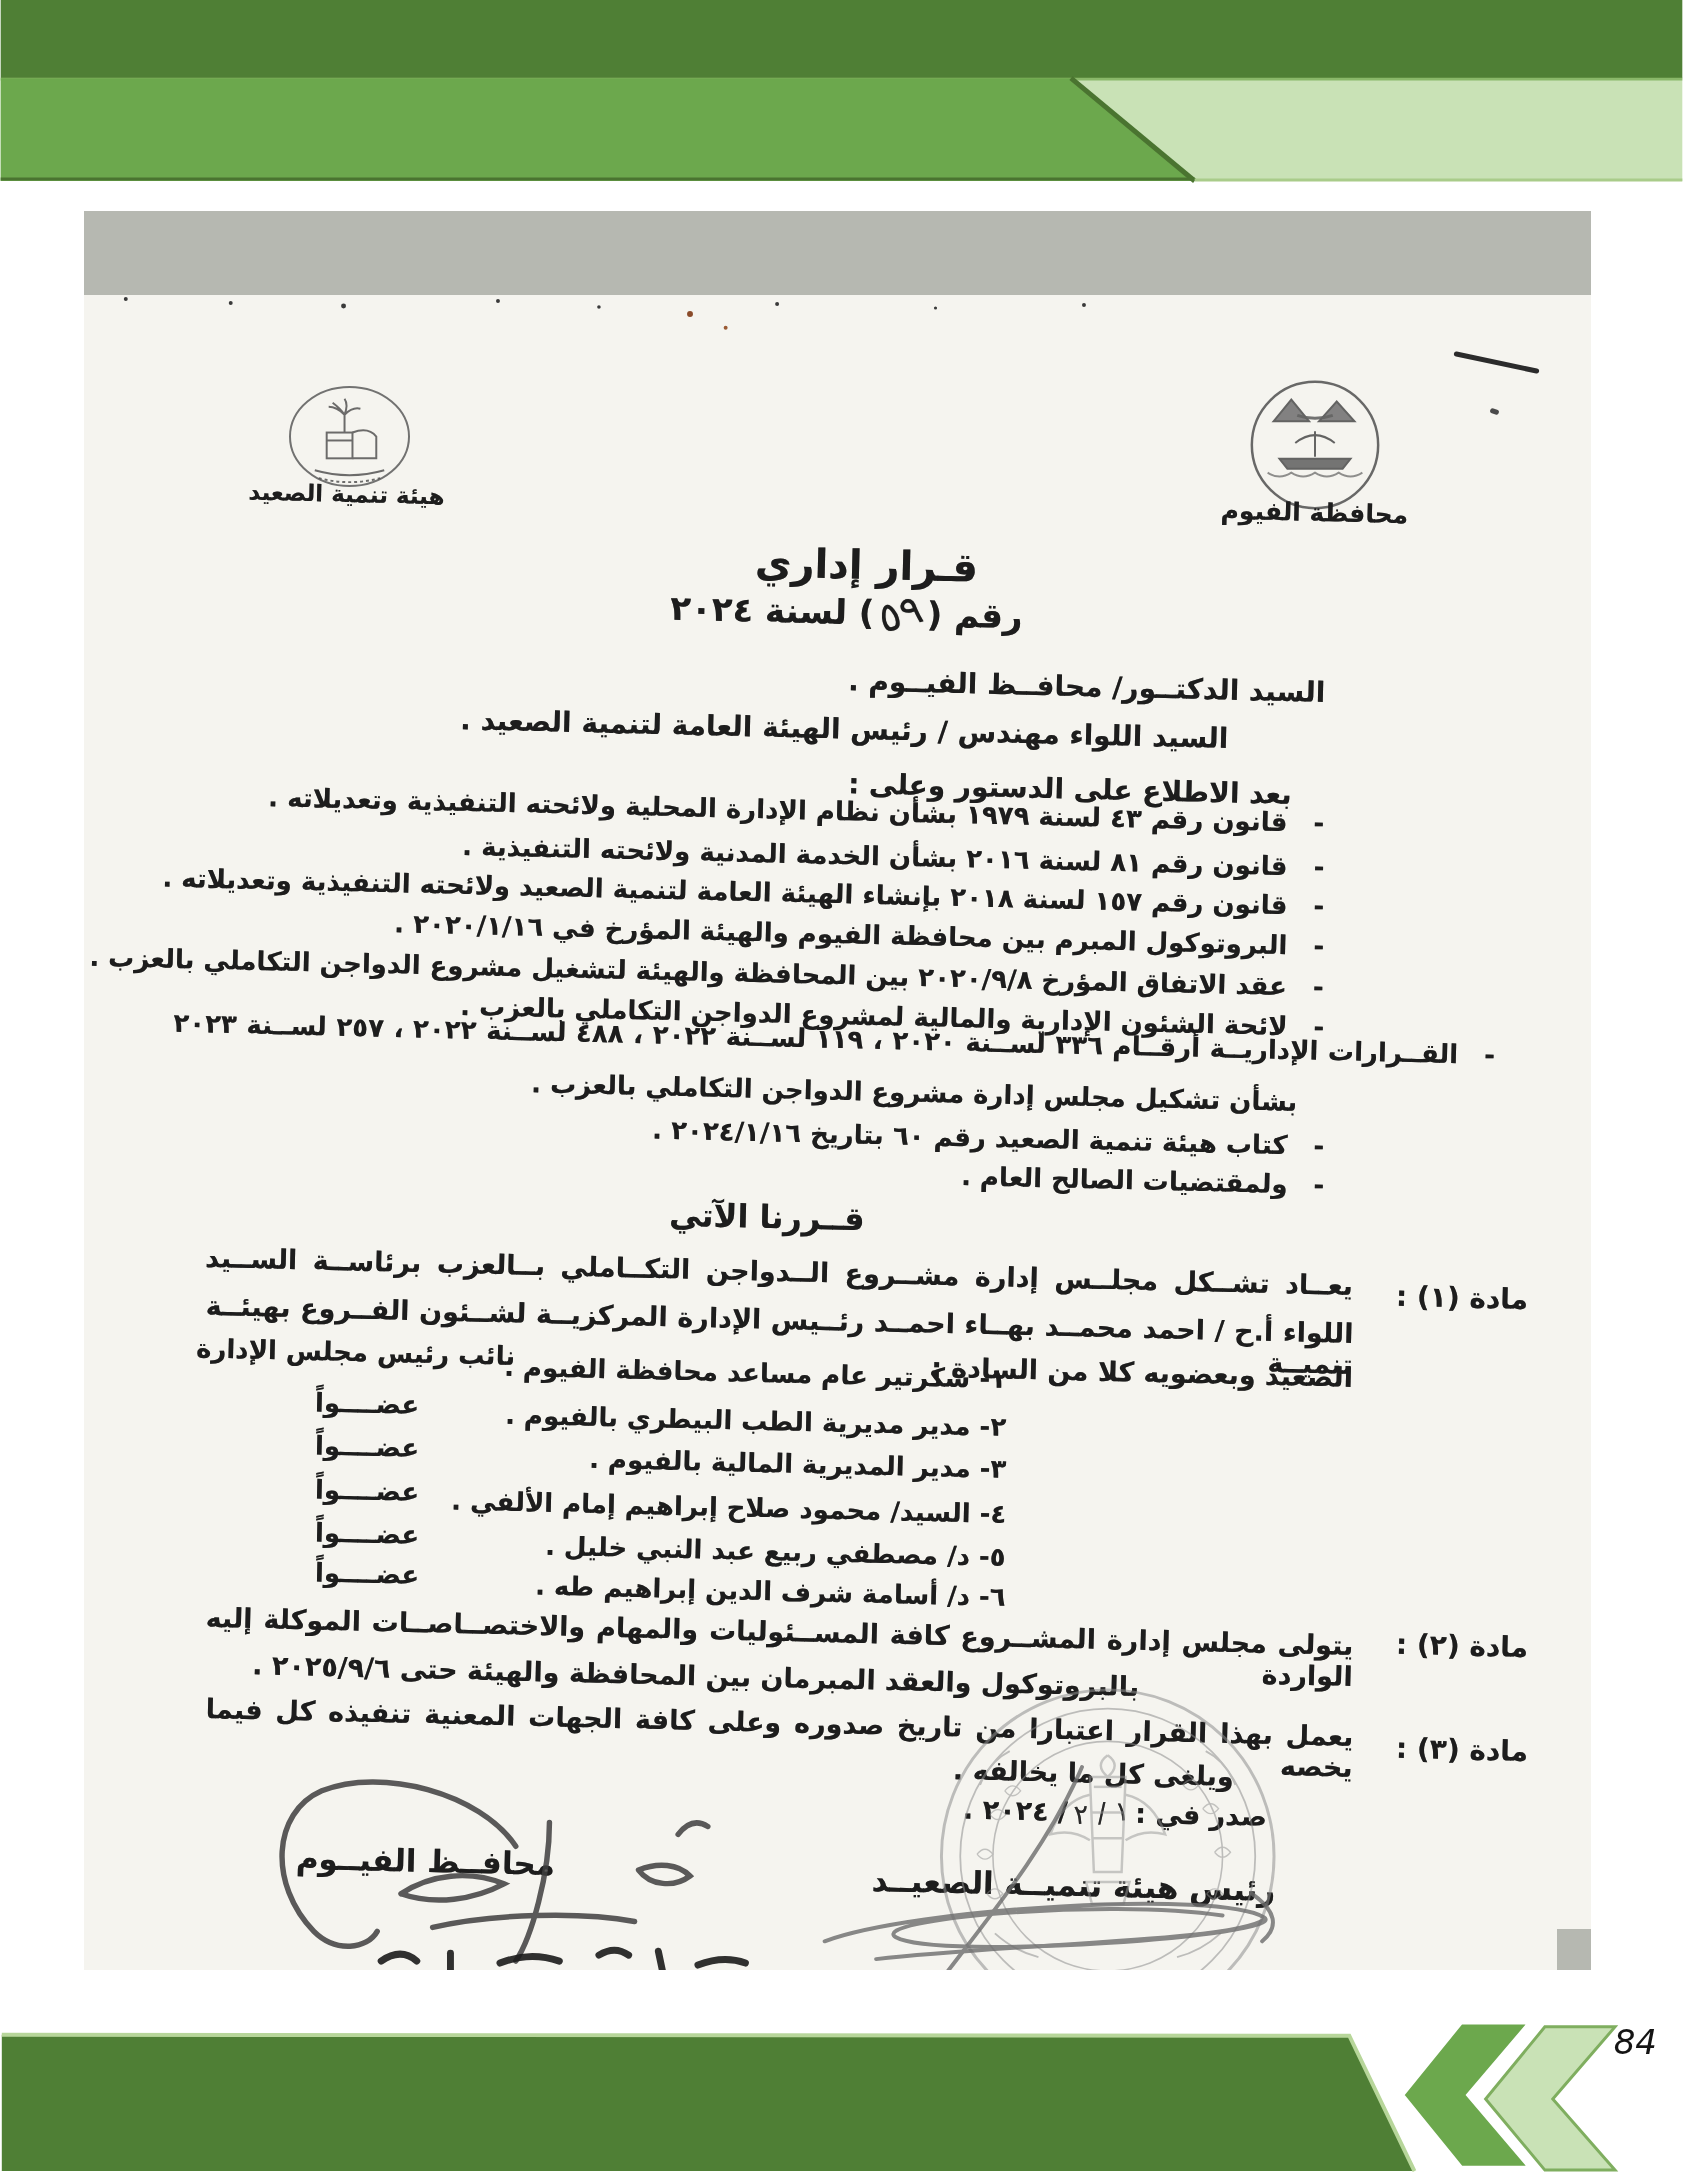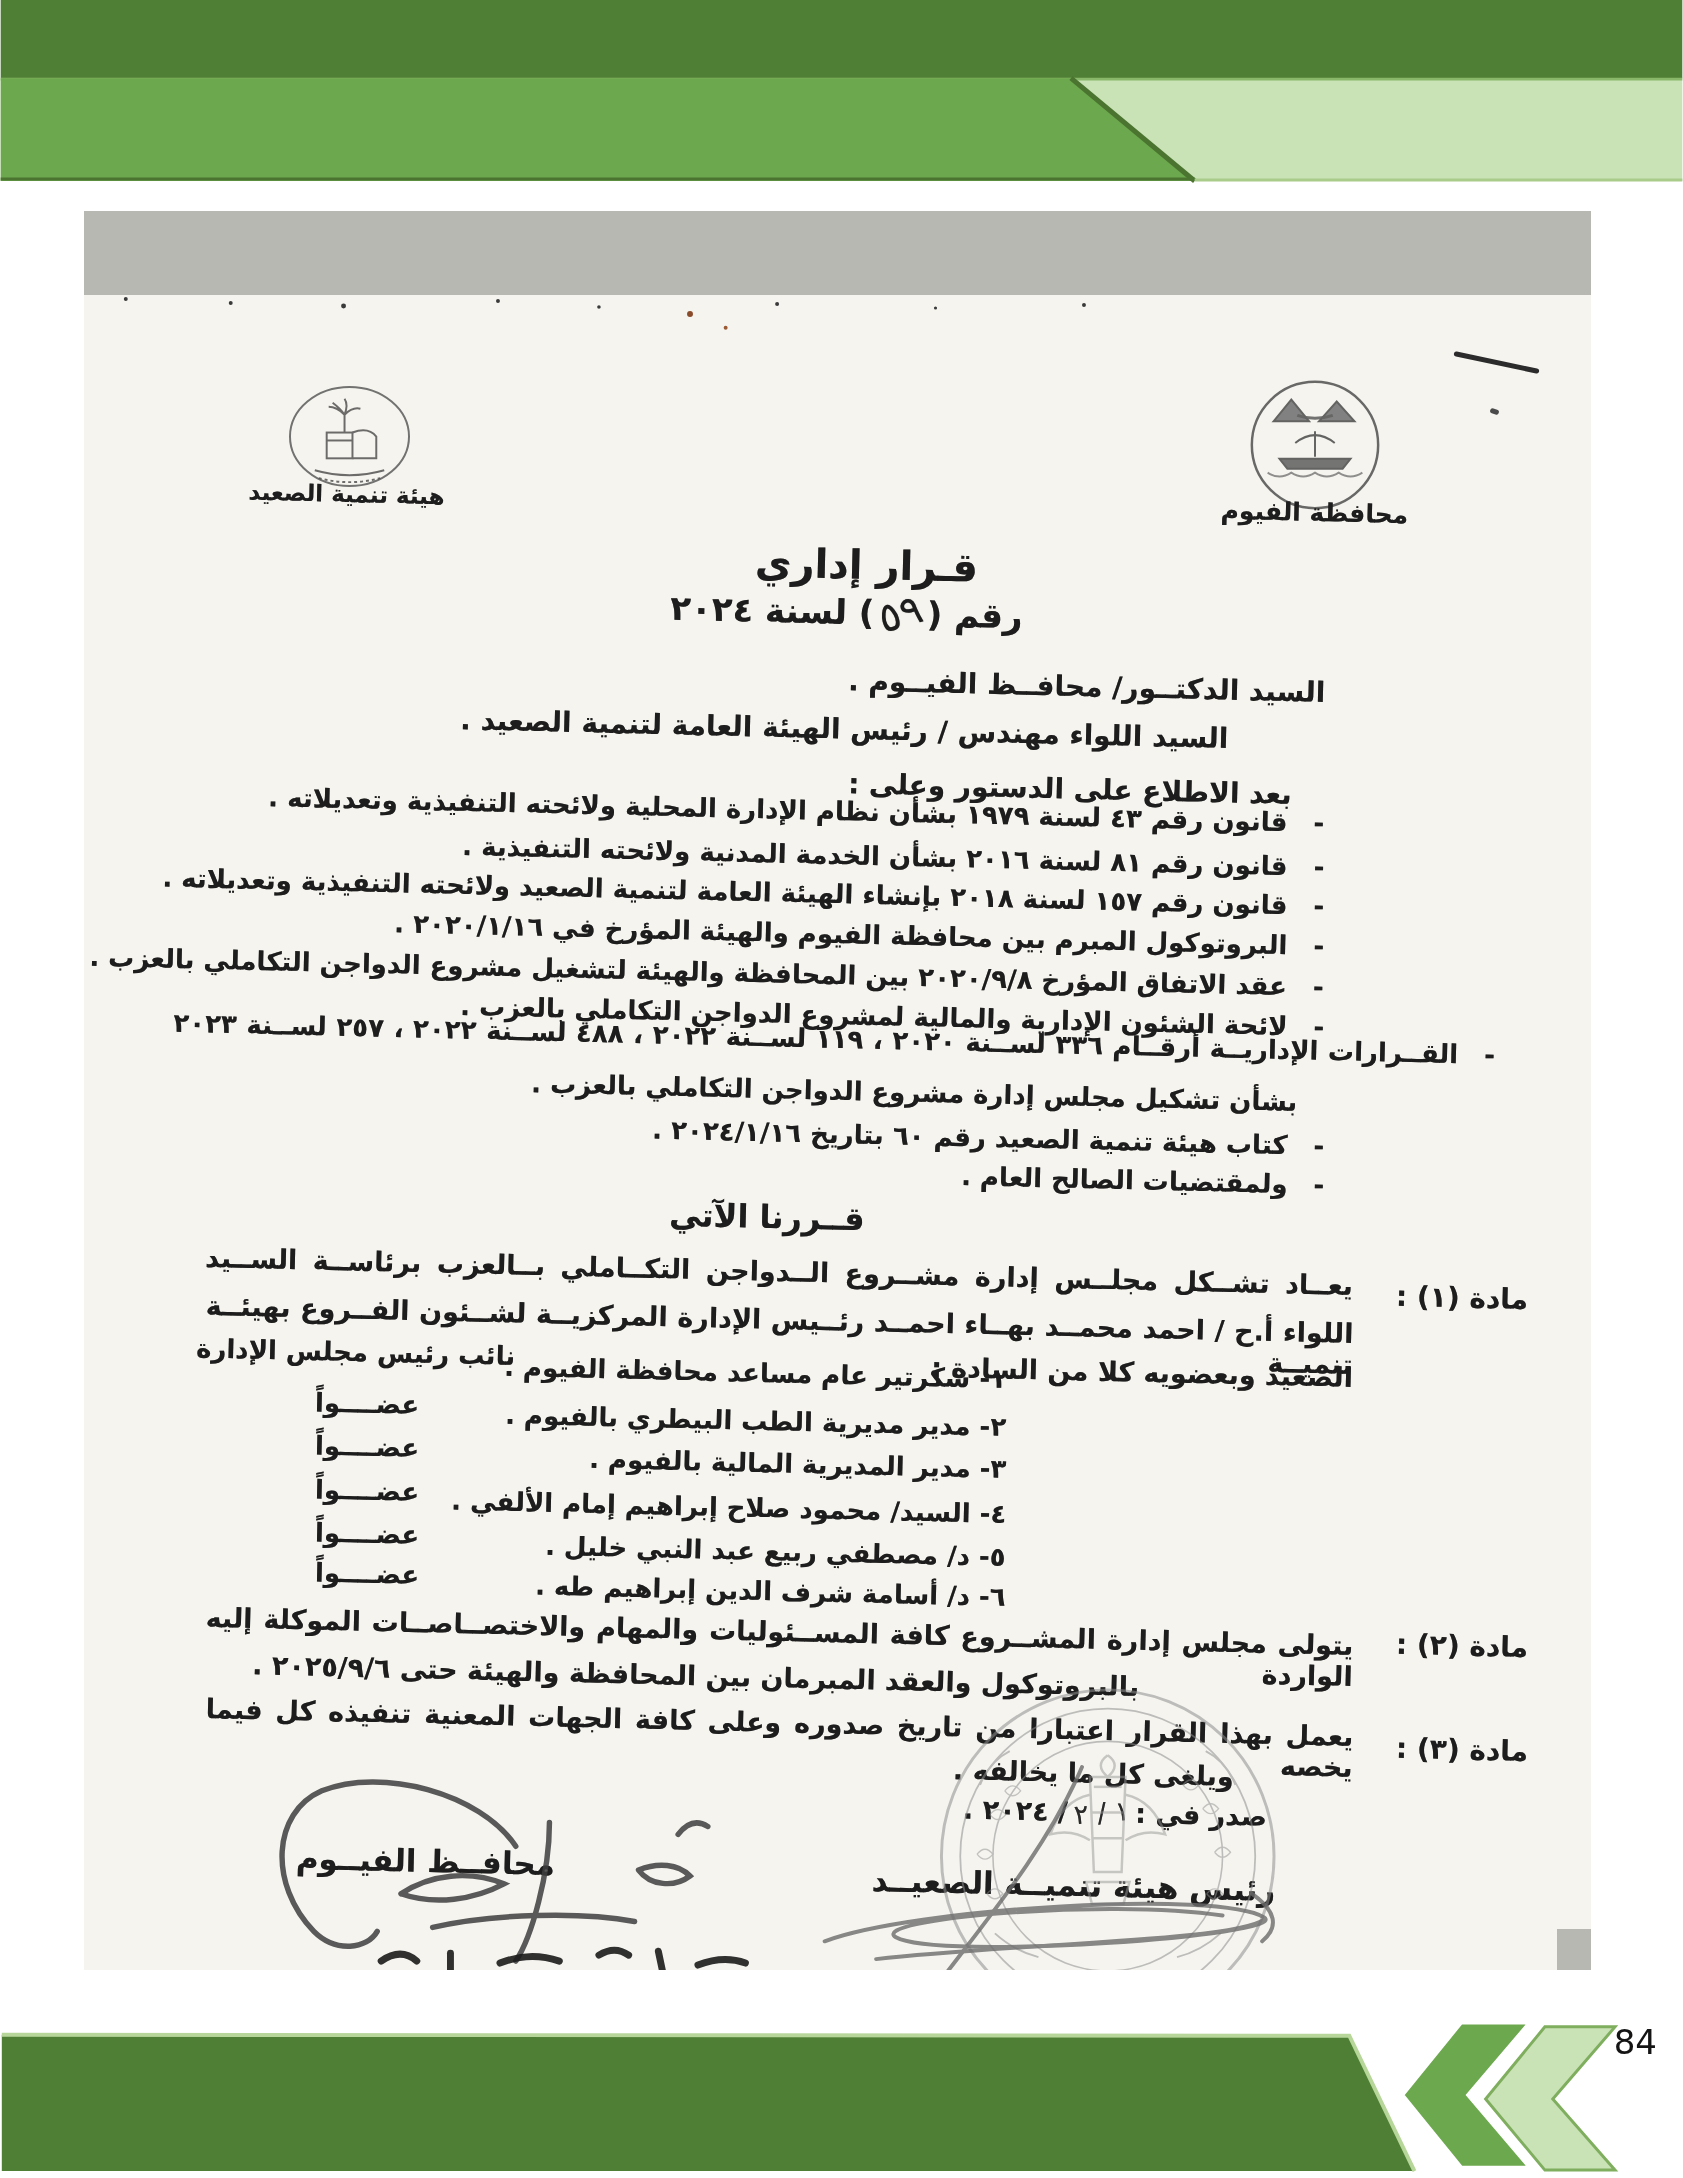--- a/index.html
+++ b/index.html
@@ -14,21 +14,21 @@
       text-shadow:0 0 0.6px rgba(30,30,30,.55);}
   .tilt{transform:rotate(1.4deg);transform-origin:100% 50%;}
   .tiltc{transform:rotate(1.4deg);transform-origin:50% 50%;}
   .center{text-align:center;}
   .just{white-space:normal;text-align:justify;text-align-last:justify;line-height:1.15;}
   .dash{display:inline-block;margin-left:26px;}
   .handnum{display:inline-block;transform:rotate(-18deg) scale(1.2);font-weight:400;margin:0 8px;}
   .handdate{display:inline-block;transform:rotate(-6deg);font-weight:500;margin:0 6px;color:#2a2a2a;}
   .pen-dash{background:#2b2b2b;border-radius:3px;transform:rotate(12deg);}
   .pen-dot{background:#4a4a4a;border-radius:3px;transform:rotate(20deg);}
-  .pagenum{color:#141414;font-size:34px;font-family:"DejaVu Sans",sans-serif;}
+  .pagenum{color:#141414;font-size:34px;font-family:"DejaVu Sans",sans-serif;font-style:italic;}
 </style>
 </head>
 <body>
 
 <div id="root">
 
   <svg class="abs" style="left:0;top:0;" width="1683" height="183" viewBox="0 0 1700 185">
     <rect x="0" y="0" width="1700" height="79" style="fill:var(--banner_dark,#4f7f35)"></rect>
     <rect x="0" y="79" width="1700" height="104" style="fill:var(--banner_pale,#c9e2b6)"></rect>
     <line x1="0" y1="80" x2="1700" y2="80" stroke="#8ab86a" stroke-width="3"></line>

